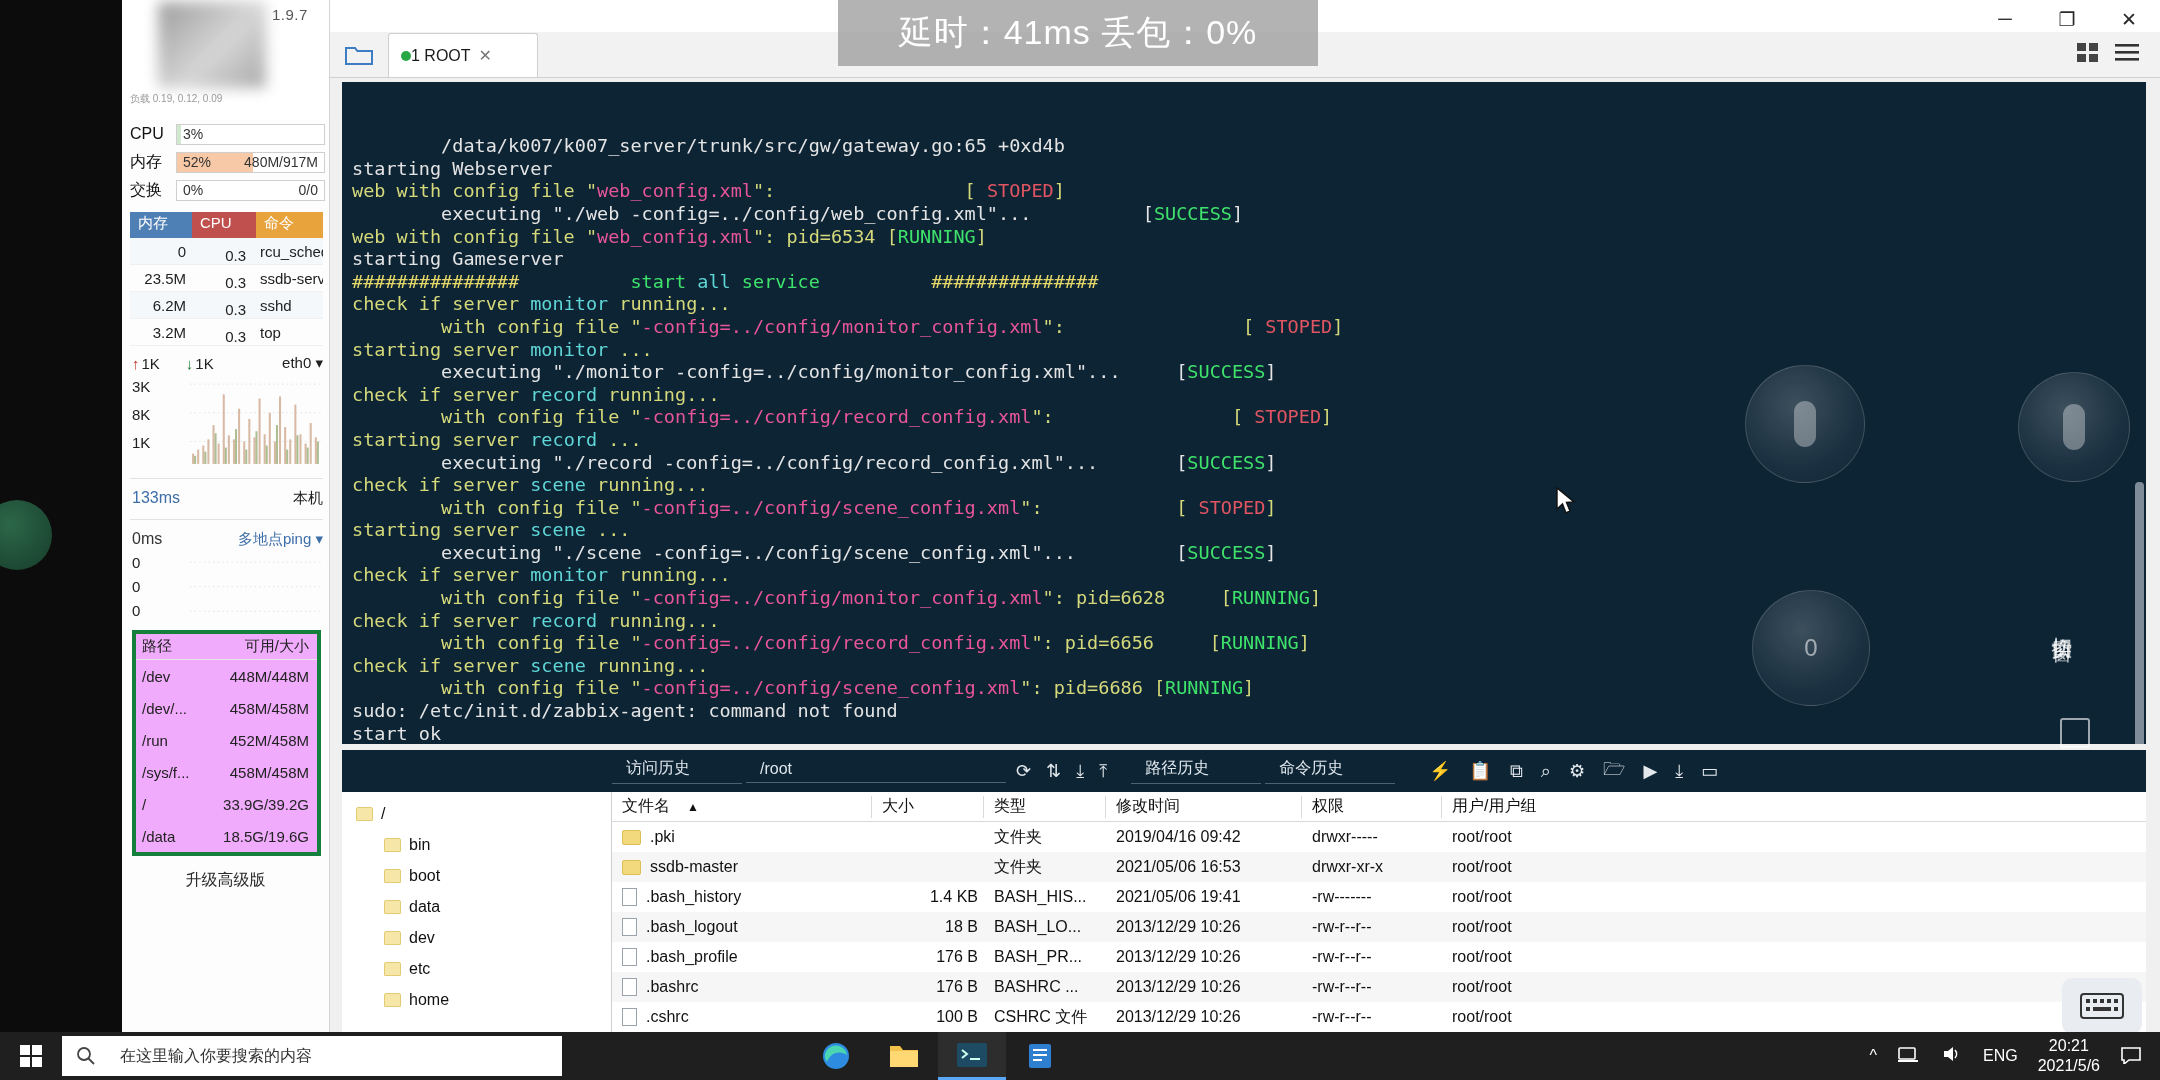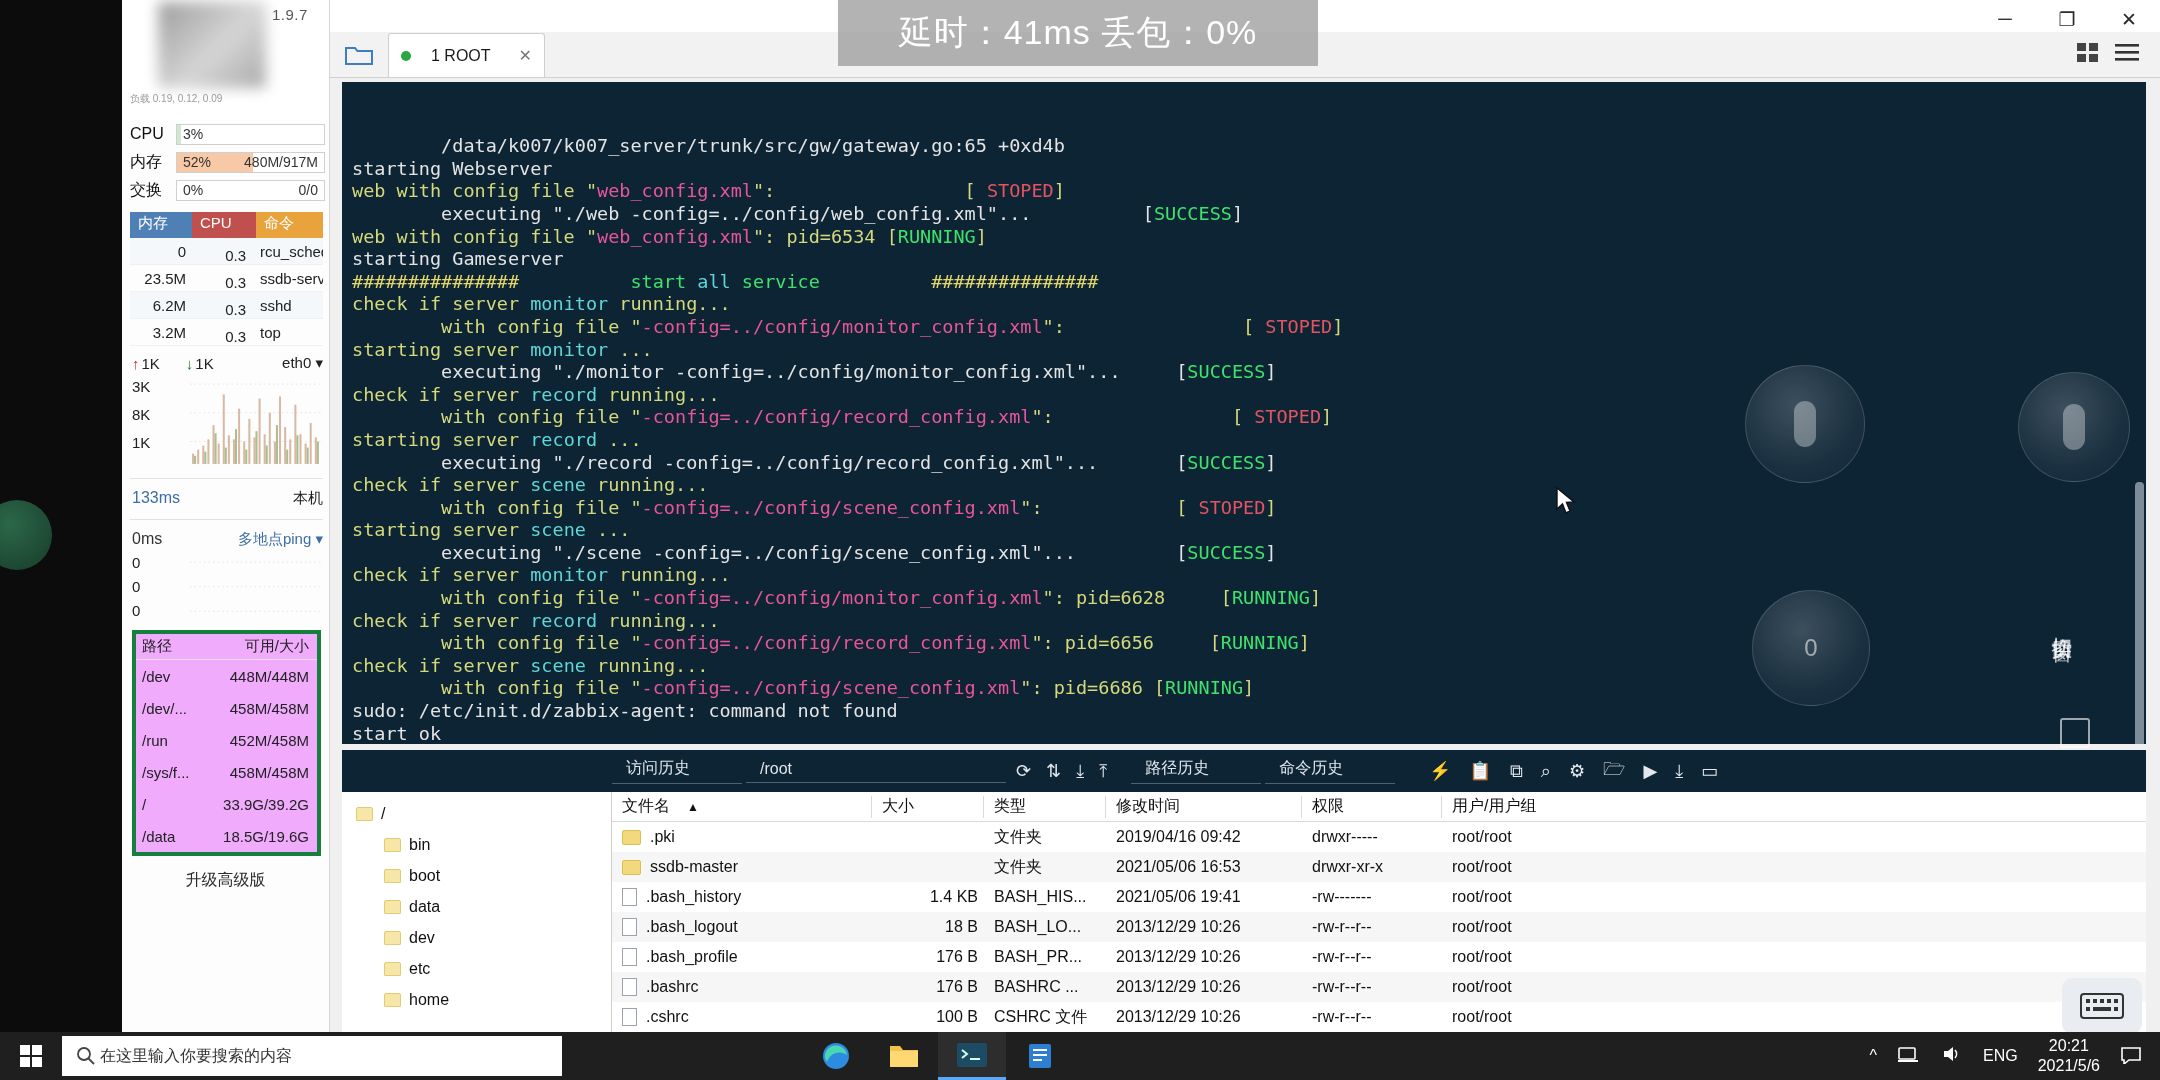--- a/index.html
+++ b/index.html
@@ -67,21 +67,21 @@
   .mainwin{ position:absolute; left:330px; top:0; right:0; bottom:48px; background:#f0f0f0; }
   .titlebar{ position:absolute; left:0; top:0; right:0; height:38px; background:#fff; }
   .wbtns{ position:absolute; right:0; top:0; height:38px; display:flex; }
   .wbtn{ width:62px; height:38px; display:flex; align-items:center; justify-content:center;
          font-size:19px; color:#2b2b2b; }
 
   .tabbar{ position:absolute; left:0; top:32px; right:0; height:46px; background:#f2f2f2;
            border-bottom:1px solid #d0d0d0; display:flex; align-items:flex-end;}
   .folder-btn{ width:58px; height:44px; display:flex; align-items:center; justify-content:center;}
   .tab{ height:44px; min-width:150px; background:#fff; border:1px solid #cfcfcf; border-bottom:none;
-        display:flex; align-items:center; gap:20px; padding:0 12px; font-size:16px; color:#1a1a1a;
+        display:flex; align-items:center; gap:0; padding:0 12px; font-size:16px; color:#1a1a1a;
         border-radius:3px 3px 0 0;}
   .tab-dot{ width:10px; height:10px; border-radius:50%; background:#28a745; }
   .tab-x{ margin-left:8px; color:#777; font-size:16px;}
   .tabbar-right{ margin-left:auto; display:flex; gap:14px; padding:0 20px 10px 0; align-items:flex-end;}
 
   
   .term{ position:absolute; left:12px; top:82px; right:14px; height:662px;
          background:#0d2435; color:#d8d8d8; font-family:"DejaVu Sans Mono", monospace;
          font-size:18.5px; line-height:22.6px; padding:8px 10px 4px 10px; overflow:hidden; white-space:pre;}
   .term .g{ color:#d5d97a; }  
@@ -143,21 +143,21 @@
   .mouse-cursor{ position:absolute; left:1554px; top:487px; width:0; height:0;
       border-left:2px solid transparent; }
   .mouse-cursor svg{ position:absolute; left:0; top:0; }
   .watermark{ position:absolute; right:12px; bottom:8px; color:#c8c8c8; font-size:15px; opacity:.9;}
 
   
   .taskbar{ position:absolute; left:0; bottom:0; width:2160px; height:48px; background:#1f1f1f; display:flex; align-items:center;}
   .start{ width:62px; height:48px; display:flex; align-items:center; justify-content:center; }
   .win-logo{ width:22px; height:22px; display:grid; grid-template-columns:1fr 1fr; grid-template-rows:1fr 1fr; gap:2.5px;}
   .win-logo i{ background:#fff; display:block;}
-  .tb-search{ width:500px; height:40px; background:#fff; display:flex; align-items:center; gap:4px; padding:0 14px; color:#333; font-size:16px;}
+  .tb-search{ width:500px; height:40px; background:#fff; display:flex; align-items:center; gap:24px; padding:0 14px; color:#333; font-size:16px;}
   .tb-apps{ display:flex; align-items:center; gap:0; margin-left:240px;}
   .tb-app{ width:68px; height:48px; display:flex; align-items:center; justify-content:center;}
   .tb-app.active{ border-bottom:3px solid #5aa9f8; background:#2d2d2d;}
   .tray{ margin-left:auto; display:flex; align-items:center; gap:20px; padding-right:18px; color:#fff; font-size:16px;}
   .clock{ text-align:center; line-height:20px; font-size:16px; }
 </style>
 </head>
 <body>
 
 <div id="root">

